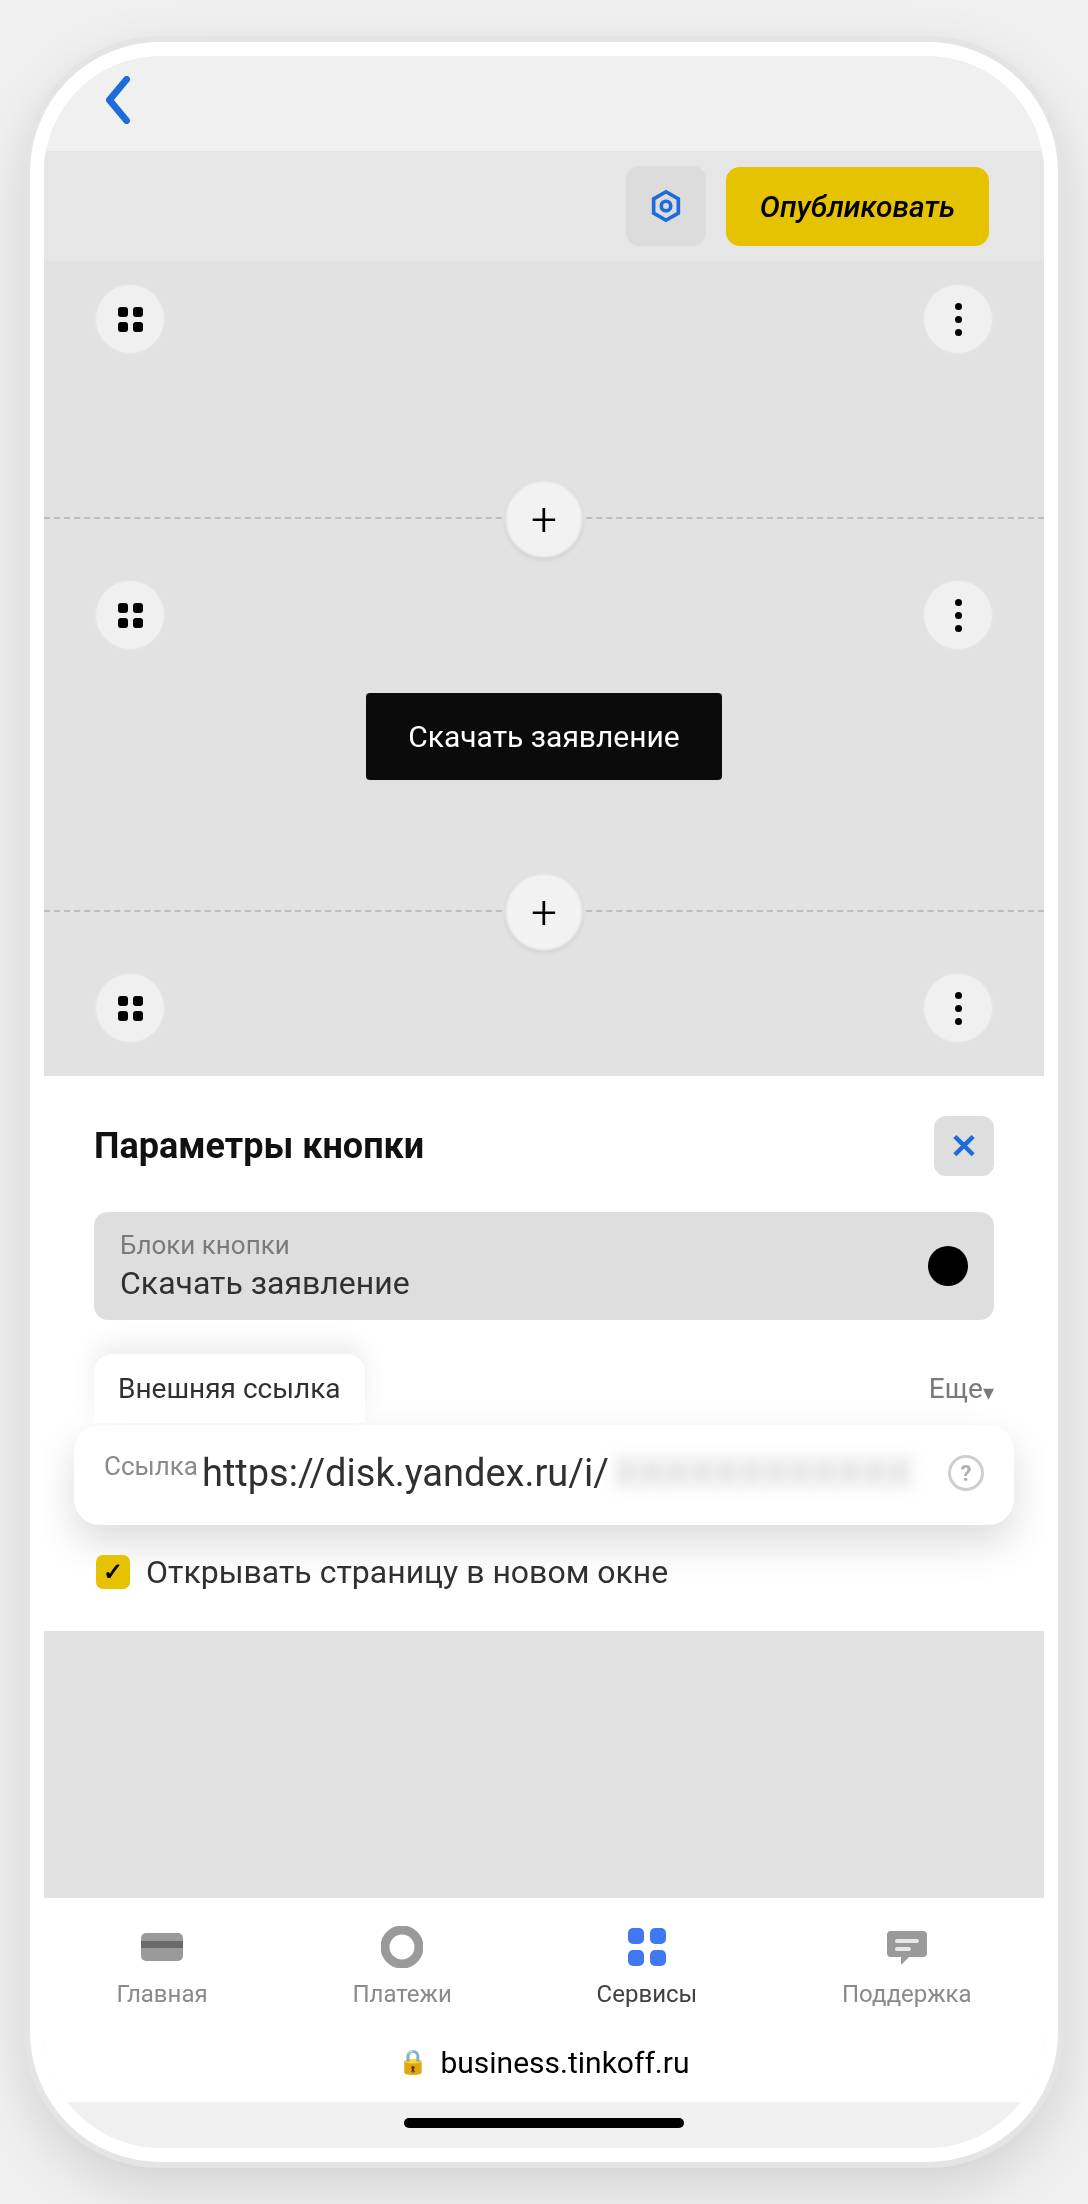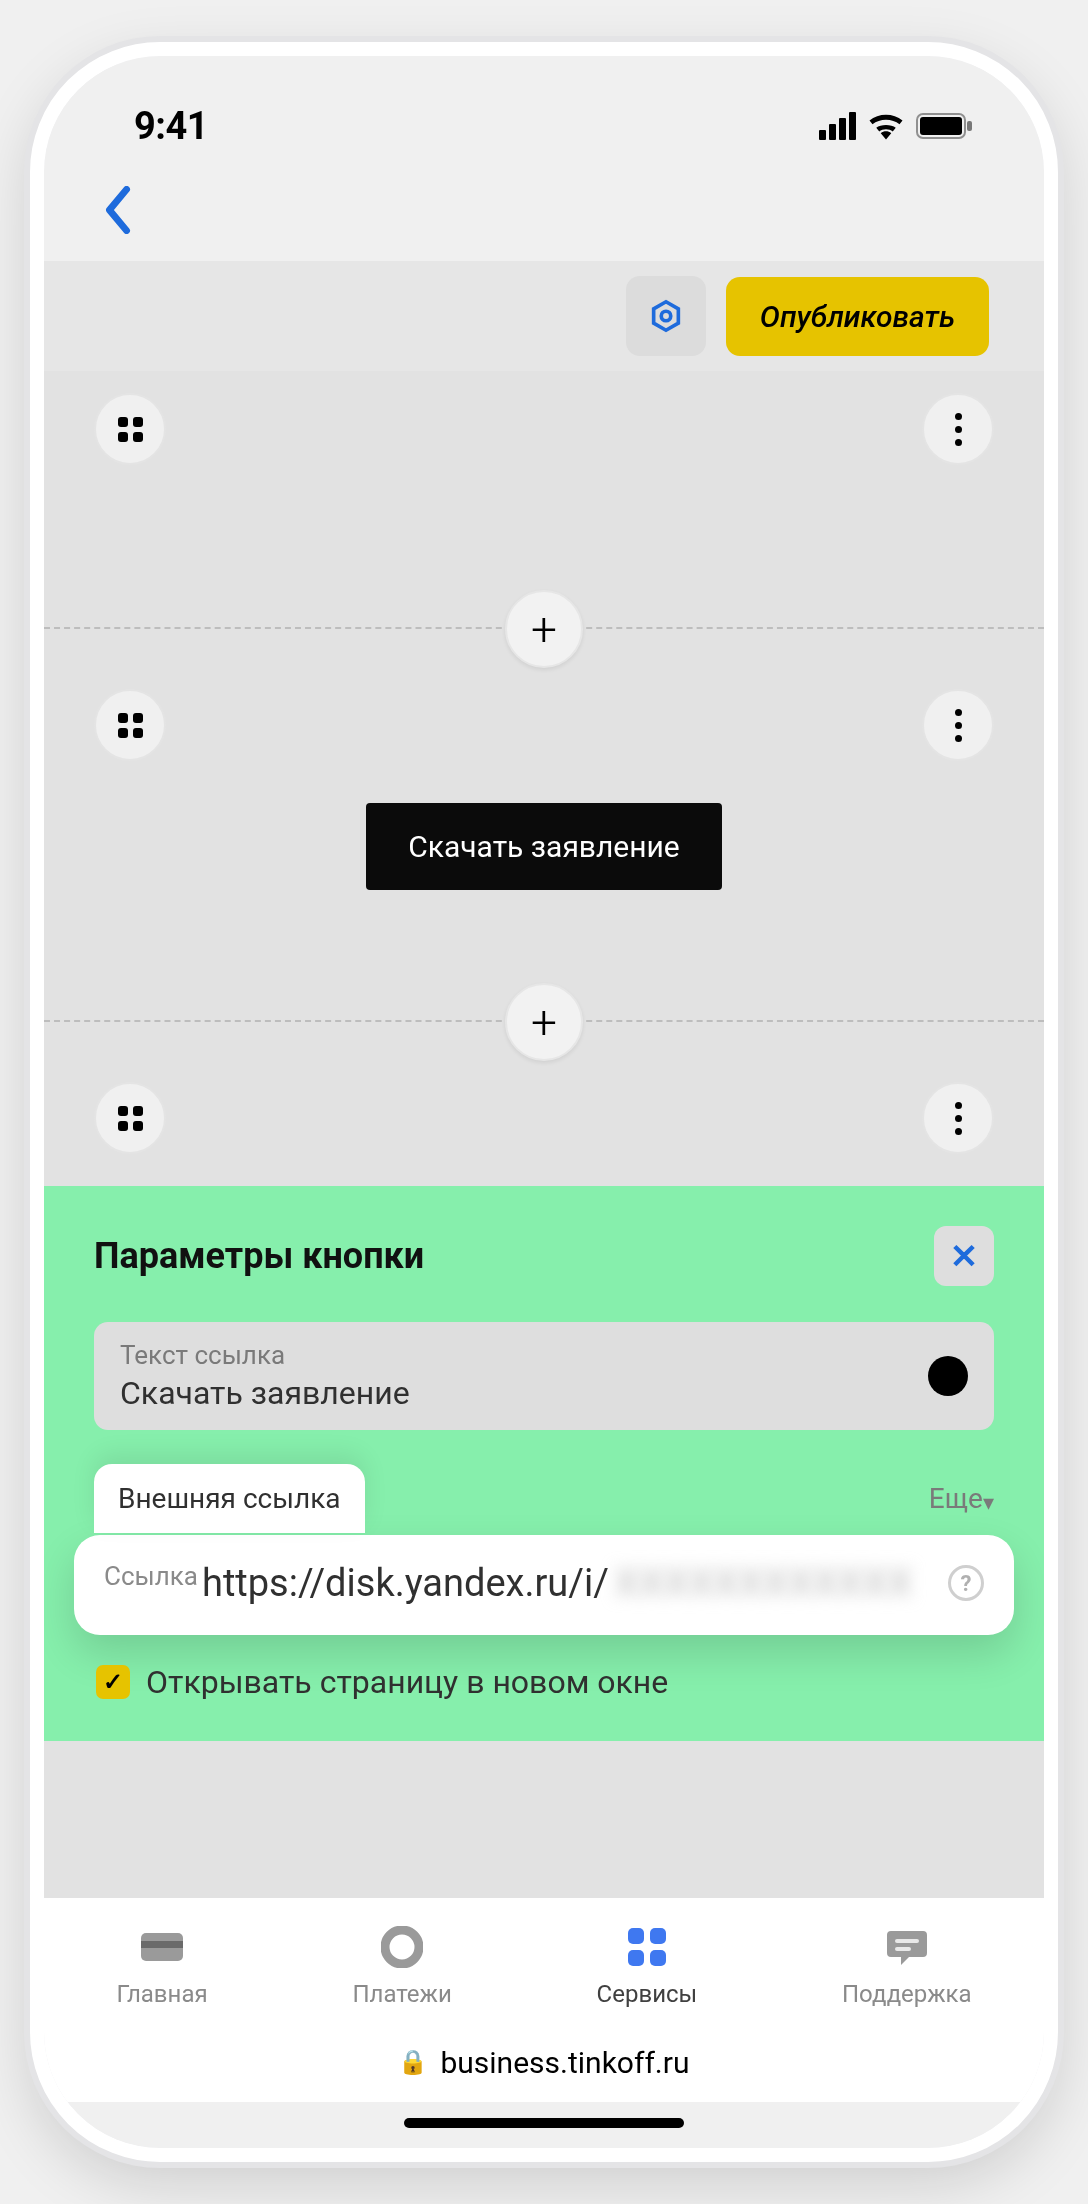--- a/index.html
+++ b/index.html
@@ -135,21 +135,21 @@
     font-size:30px;
     padding:26px 42px;
     border-radius:4px;
     display:inline-block;
     margin: 20px auto 90px auto;
   }
   .center { display:flex; justify-content:center;}
 
   
   .params-panel {
-    background:#86efac;
+    background:#ffffff;
     padding: 40px 50px 40px 50px;
   }
   .params-header { display:flex; justify-content:space-between; align-items:center; margin-bottom:36px; }
   .params-title { font-size:36px; font-weight:700; color:#111; }
   .close-pill { width:60px; height:60px; border-radius:12px; background:#dedede; display:flex; align-items:center; justify-content:center;}
   .close-x { font-size:34px; font-weight:600; color:#1e6bdc;}
   .text-field-row {
     background:#dedede;
     border-radius:14px;
     padding:18px 26px;
@@ -212,43 +212,20 @@
 <body>
 
 <div class="device">
   <div class="side-btn side-left-1"></div>
   <div class="side-btn side-left-2"></div>
   <div class="side-btn side-left-3"></div>
   <div class="side-btn side-right"></div>
 
   <div class="screen">
 
-    <div class="status-bar">
-      <div class="status-time">9:41</div>
-      <div class="status-icons">
-        <div class="sig-bars">
-            <span></span>
-            <span></span>
-            <span></span>
-            <span></span>
-          </div>
-        <div class="wifi">
-          <svg width="36" height="28" viewBox="0 0 24 18">
-              <path fill="#000" d="M12 18l-3.5-4.2c2-1.7 5-1.7 7 0L12 18zm-6.5-7.8C8.5 7.7 15.5 7.7 18.5 10.2l-2 2.4c-2.3-1.9-6.7-1.9-9 0l-2-2.4zM1 5.4C7 .2 17 .2 23 5.4l-2 2.4C16.2 3.8 7.8 3.8 3 7.8L1 5.4z"></path>
-            </svg>
-        </div>
-        <div class="batt">
-          <svg width="58" height="28" viewBox="0 0 58 28">
-              <rect x="1" y="2" width="48" height="24" rx="6" fill="none" stroke="#000" stroke-width="2" opacity="0.4"></rect>
-              <rect x="4" y="5" width="42" height="18" rx="3" fill="#000"></rect>
-              <rect x="51" y="9" width="5" height="10" rx="2" fill="#000" opacity="0.5"></rect>
-            </svg>
-        </div>
-      </div>
-    </div>
 
     <div class="nav-back">
       <span class="back-chevron">
         <svg width="28" height="48" viewBox="0 0 16 28">
             <path fill="none" stroke="#1e6bdc" stroke-width="4" stroke-linecap="round" stroke-linejoin="round" d="M13 2 L3 14 L13 26"></path>
           </svg>
       </span>
     </div>
 
     <div class="toolbar">
@@ -338,21 +315,21 @@
       <div class="params-panel">
         <div class="params-header">
           <div class="params-title">Параметры кнопки</div>
           <div class="close-pill">
             <span class="close-x">✕</span>
           </div>
         </div>
 
         <div class="text-field-row">
           <div class="tf-inner">
-            <div class="tf-label">Текст ссылка</div>
+            <div class="tf-label">Блоки кнопки</div>
             <div class="tf-value">Скачать заявление</div>
           </div>
           <div class="color-dot"></div>
         </div>
 
         <div class="link-tabs">
           <div class="link-tab active">Внешняя ссылка</div>
           <div class="link-more">
             <span>Еще</span>
             <span class="chev">▾</span>

